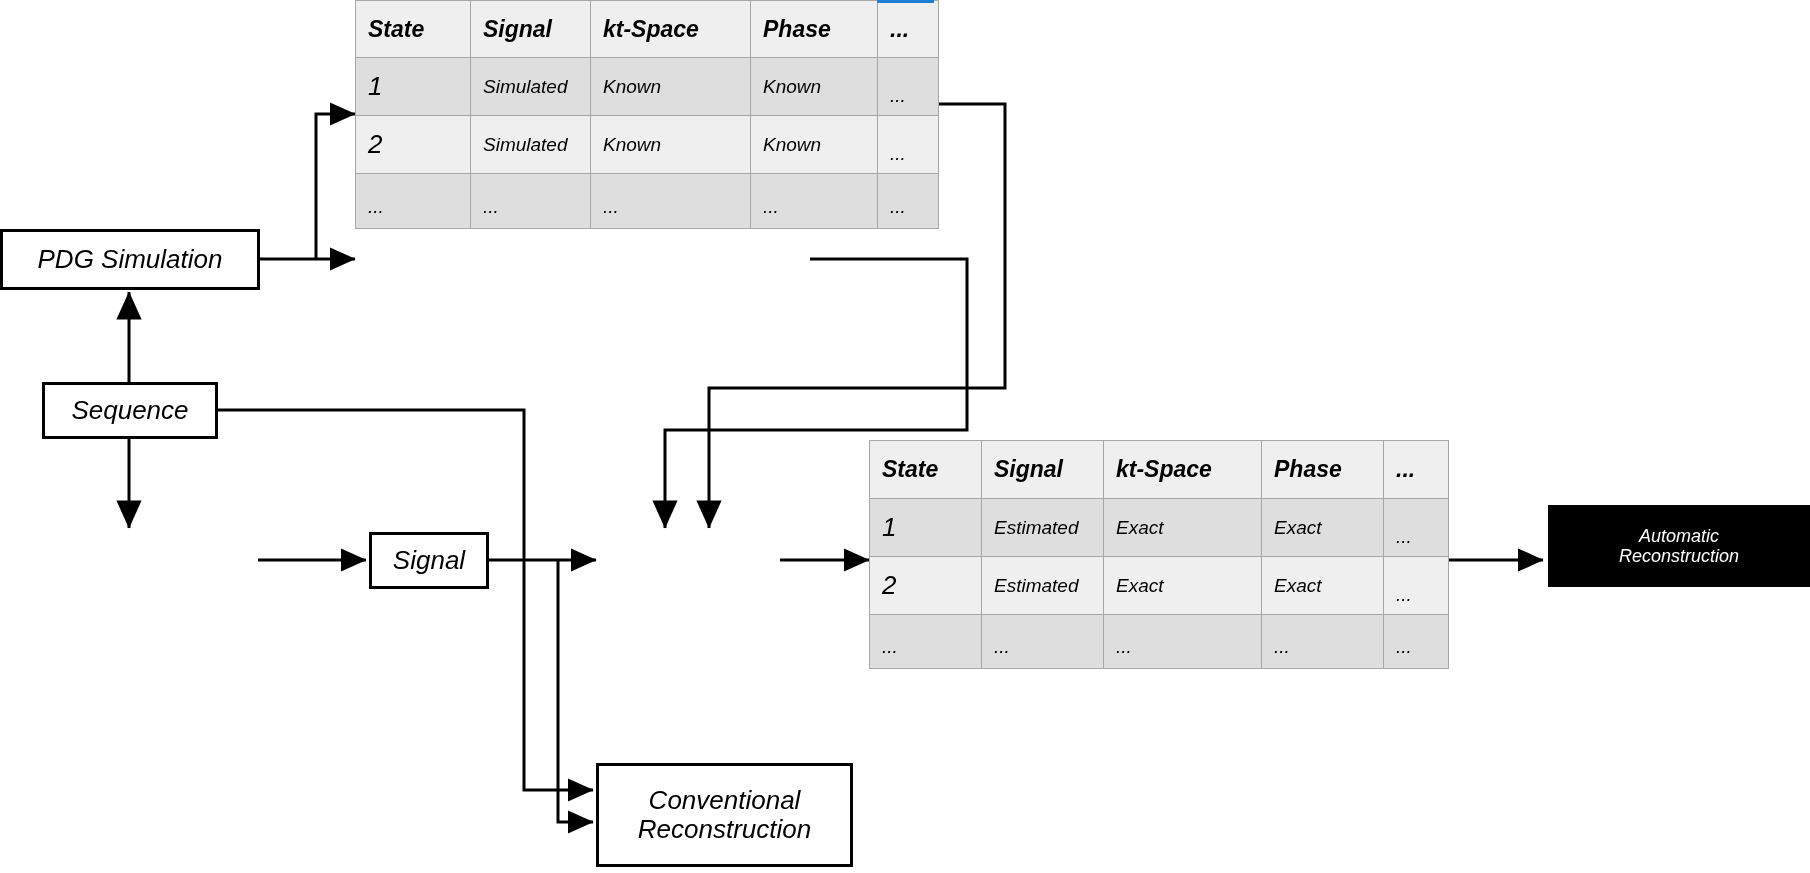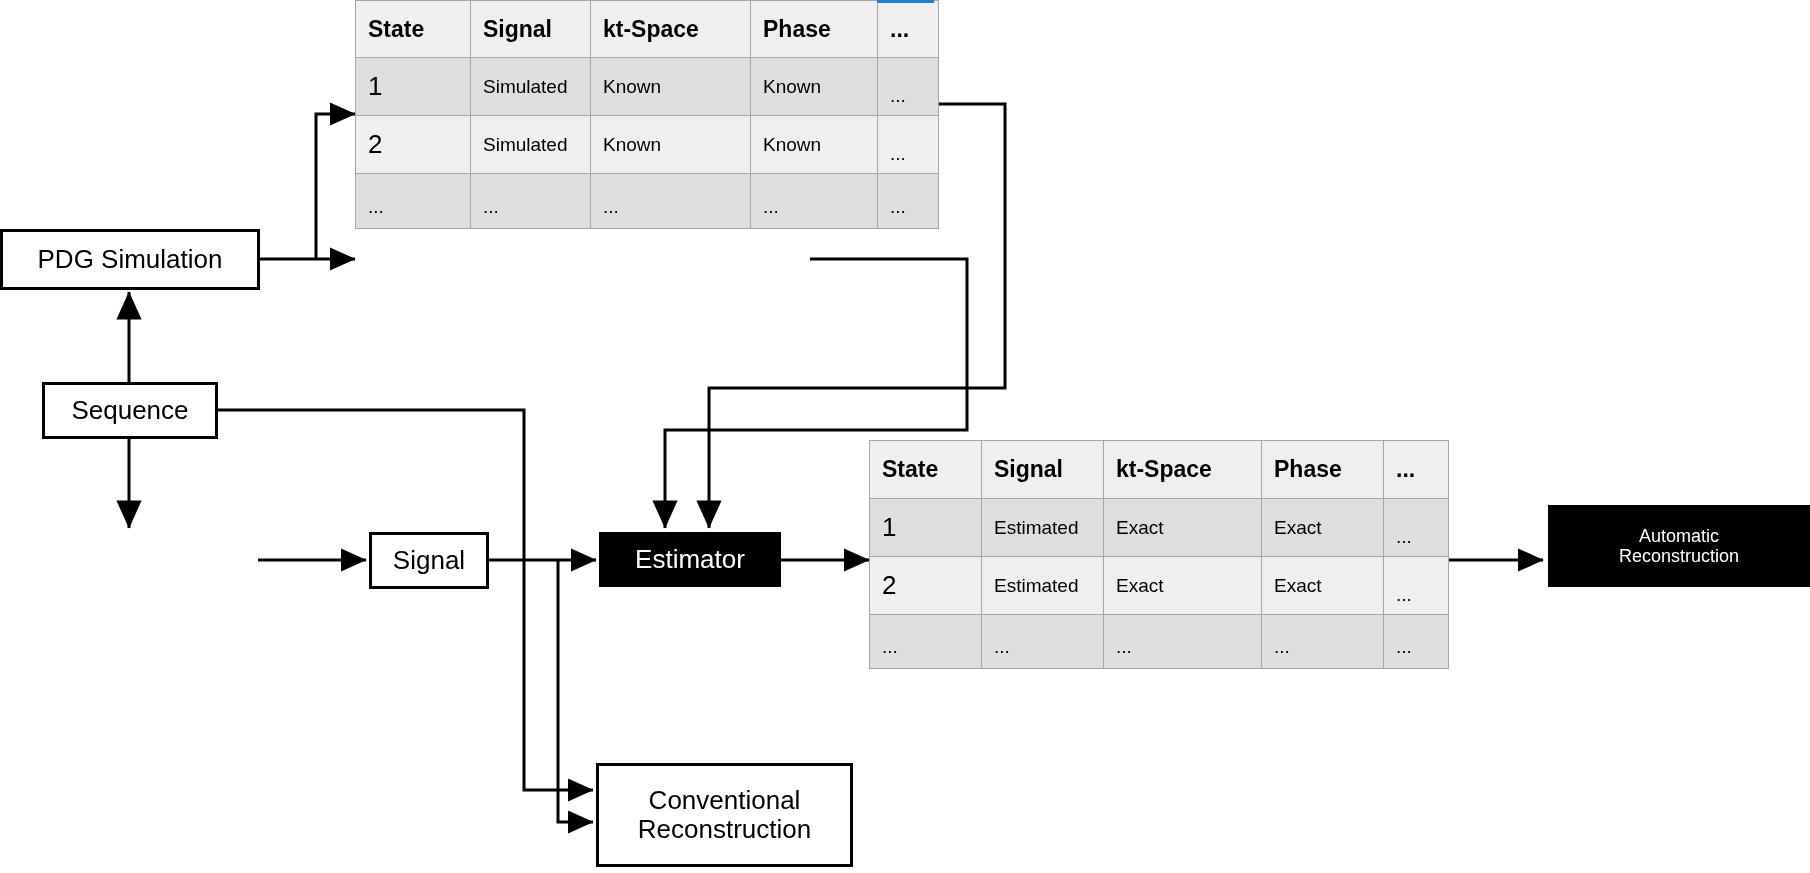--- a/index.html
+++ b/index.html
@@ -9,20 +9,21 @@
   }
   body {
     font-family: "Liberation Sans", sans-serif;
   }
   #canvas {
     position: relative;
     width: 1810px;
     height: 873px;
     background: #ffffff;
     overflow: hidden;
+    font-style: italic;
   }
   #wires {
     position: absolute;
     left: 0; top: 0;
     width: 1810px;
     height: 873px;
     pointer-events: none;
   }
 
   
@@ -219,23 +220,20 @@
   <div class="node white" style="left:42px; top:382px; width:176px; height:57px; font-size:26px;">
     <span>Sequence</span>
   </div>
 
 
   <div class="node white" style="left:369px; top:532px; width:120px; height:57px; font-size:26px;">
     <span>Signal</span>
   </div>
 
 
-  <div class="node black" style="left:599px; top:532px; width:182px; height:55px; font-size:26px;">
-    <span>Estimator</span>
-  </div>
 
   <div class="node black" style="left:1548px; top:505px; width:262px; height:82px; font-size:18px; flex-direction:column;">
     <span>Automatic</span>
     <span>Reconstruction</span>
   </div>
 
   <div class="node white" style="left:596px; top:763px; width:257px; height:104px; font-size:26px; flex-direction:column;">
     <span>Conventional</span>
     <span>Reconstruction</span>
   </div>

